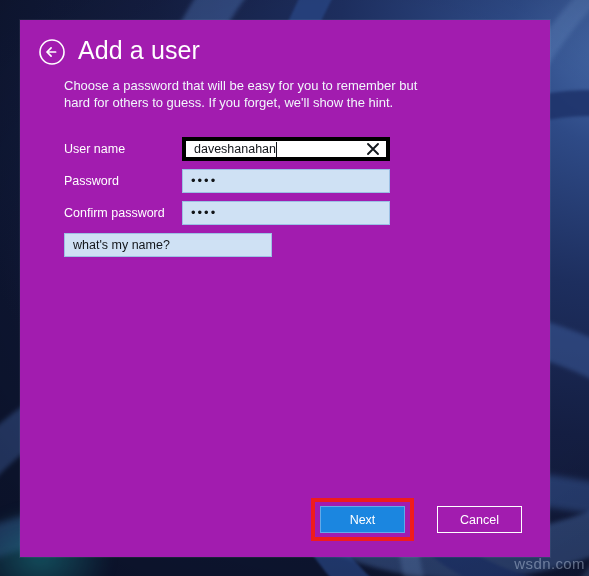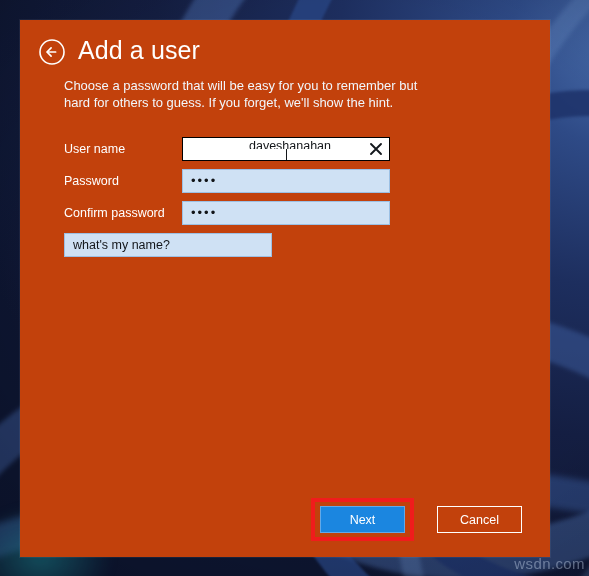--- a/index.html
+++ b/index.html
@@ -90,21 +90,21 @@
     background: radial-gradient(130% 110% at 60% 45%, rgba(0,0,0,0) 40%, rgba(0,0,0,0.42) 100%);
   }
 
   
   #window {
     position: absolute;
     left: 20px;
     top: 20px;
     width: 530px;
     height: 537px;
-    background: #c2410c;
+    background: #a21caf;
     box-shadow: 0 0 0 1px rgba(255,255,255,0.06);
   }
 
   
   .header-row {
     display: flex;
     align-items: center;
     gap: 12px;
     padding: 18px 0 0 18px;
   }
@@ -152,22 +152,21 @@
     width: 208px;
     height: 24px;
     position: relative;
     display: flex;
     align-items: center;
     background: #cfe1f4;
     border: 1px solid #9cc0e4;
   }
   .field-box.focused {
     background: #ffffff;
-    border: 1px solid #000000;
-    flex-direction: column;
+    border: 4px solid #000000;
   }
   .field-text {
     font-size: 12.5px;
     color: #13161a;
     padding-left: 8px;
     line-height: 16px;
     white-space: nowrap;
     overflow: hidden;
   }
   .caret {

